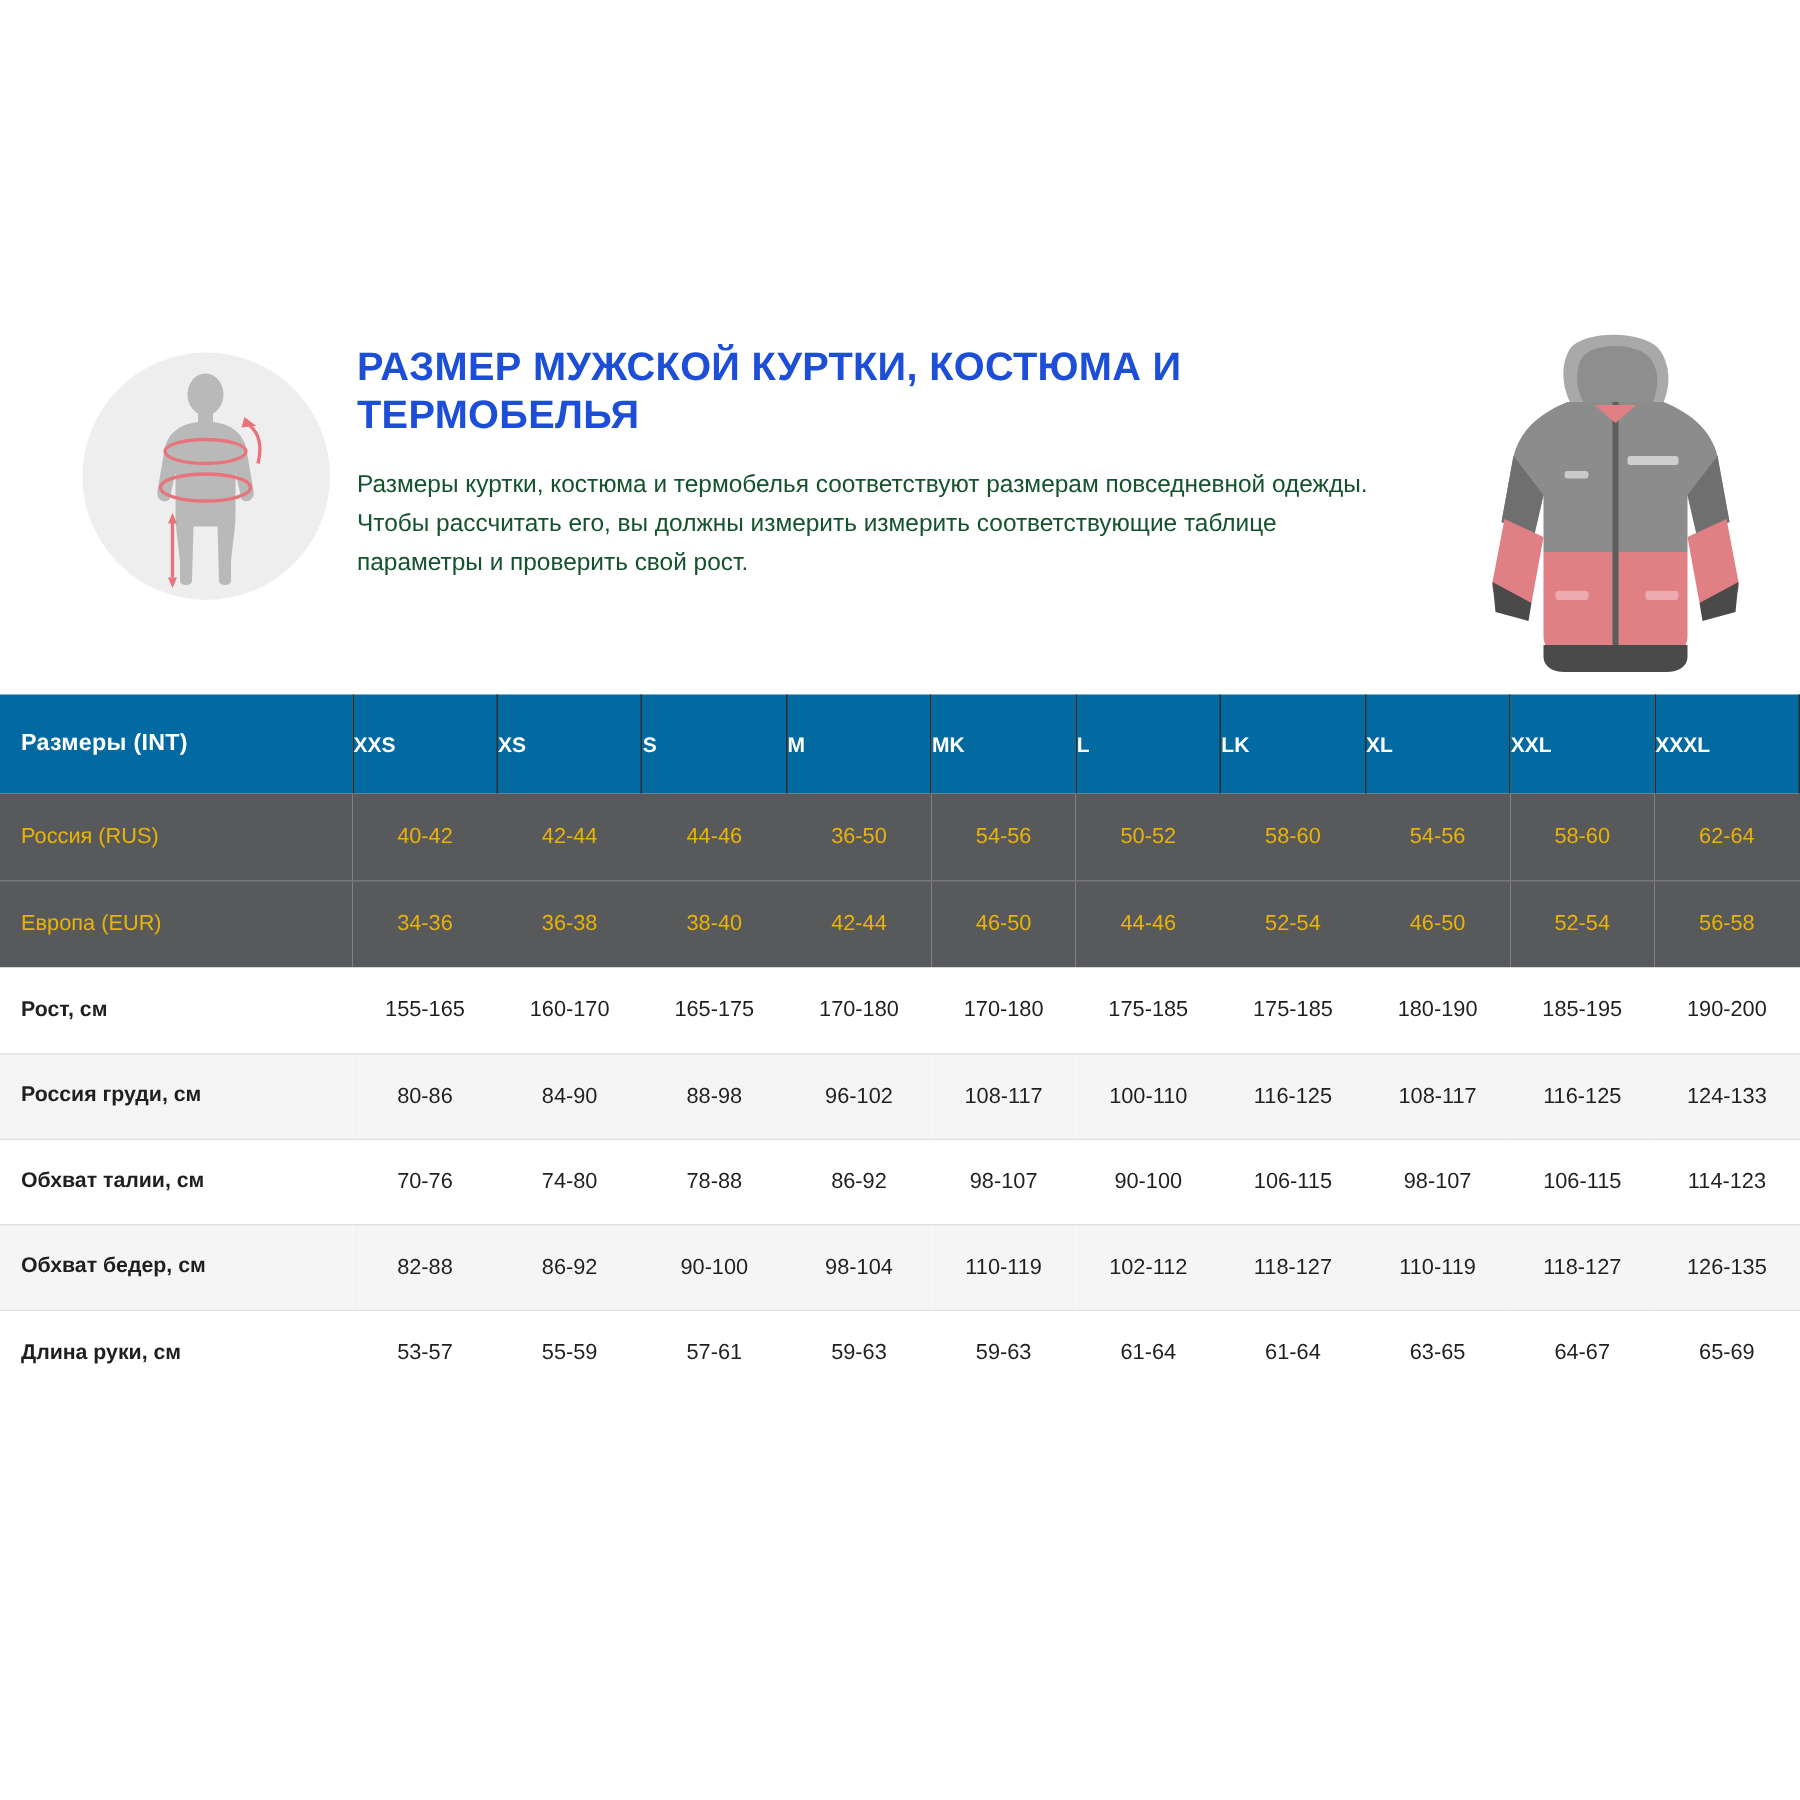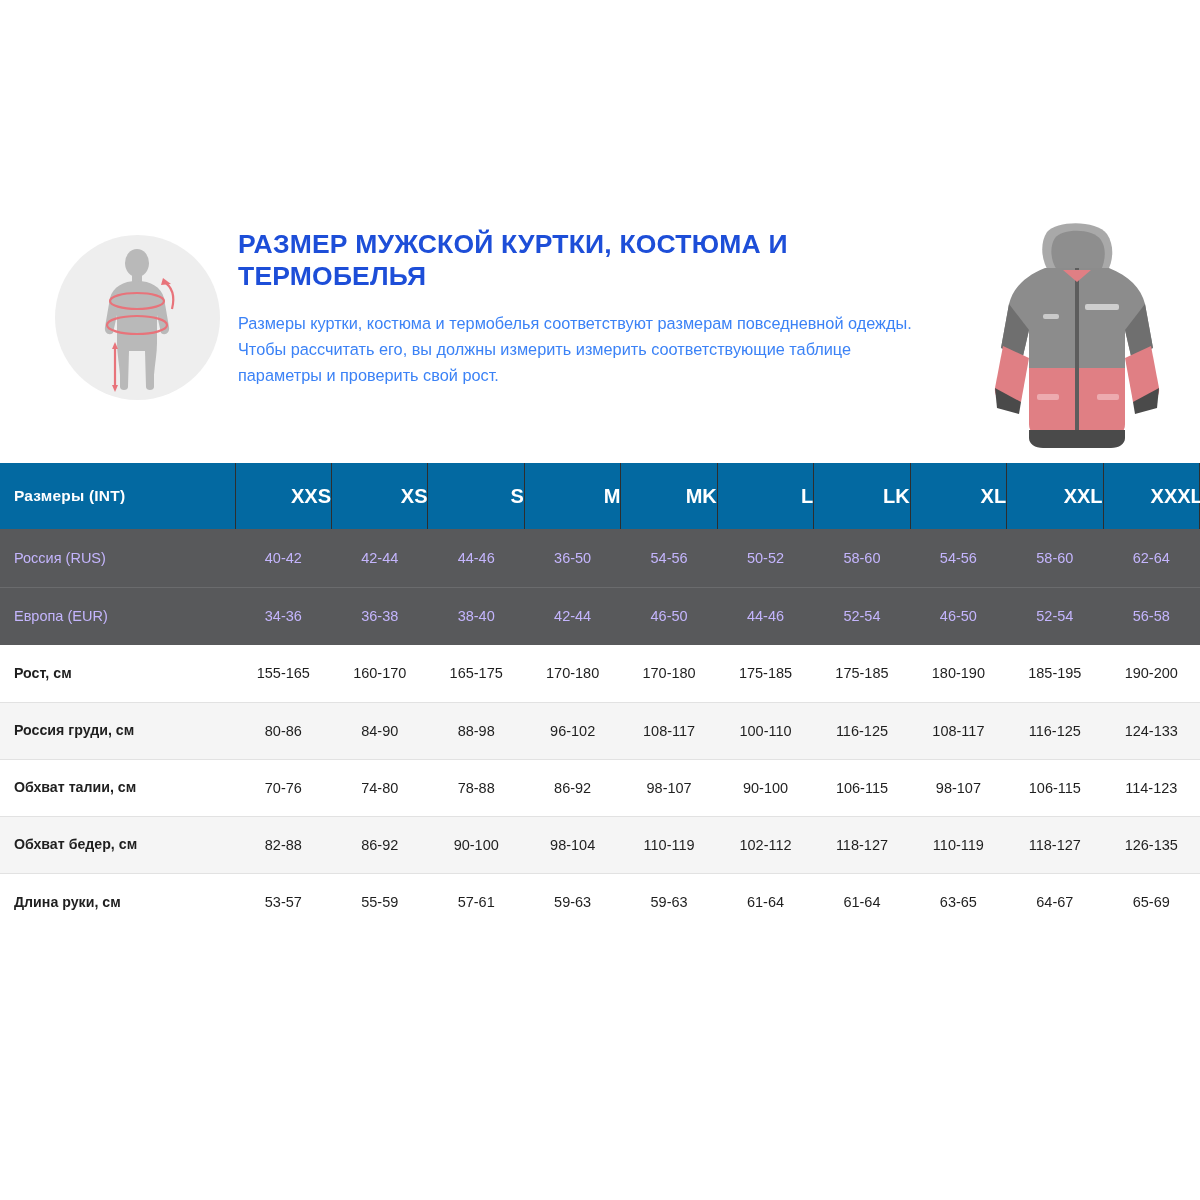--- a/index.html
+++ b/index.html
@@ -55,21 +55,21 @@
     font-weight: bold;
     line-height: 1.22;
     letter-spacing: 0.2px;
     color: #1d4ed8;
     margin: 0 0 17px 0;
     text-transform: uppercase;
   }
   .header-desc {
     font-size: 16.3px;
     line-height: 1.62;
-    color: #3b82f6;
+    color: #14532d;
     margin: 0;
   }
 
   .product-photo {
     position: absolute;
     left: 985px;
     top: -10px;
     width: 185px;
     height: 245px;
   }
@@ -91,38 +91,37 @@
     margin: 0;
   }
 
   col.label-col { width: 235px; }
   col.size-col  { width: 96.4px; }
 
   
   tr.head-row { height: 66px; background: #0369a1; }
   tr.head-row th {
     color: #ffffff;
-    font-size: 20px;
+    font-size: 14px;
     font-weight: bold;
-    text-align: right;
+    text-align: left;
     vertical-align: middle;
     border-right: 1px solid #2e2e2e;
-    padding-left: 47px;
   }
   tr.head-row th.label-cell {
     text-align: left;
     padding-left: 14px;
     font-size: 15.5px;
     letter-spacing: 0.2px;
   }
 
   
   tr.dark-row { height: 58px; background: #58595b; }
   tr.dark-row td {
-    color: #c4b5fd;
+    color: #eab308;
     font-size: 14.5px;
     text-align: center;
     vertical-align: middle;
     border-bottom: 1px solid #6a6b6d;
   }
   tr.dark-row td.label-cell {
     text-align: left;
     padding-left: 14px;
     font-size: 14.5px;
   }

